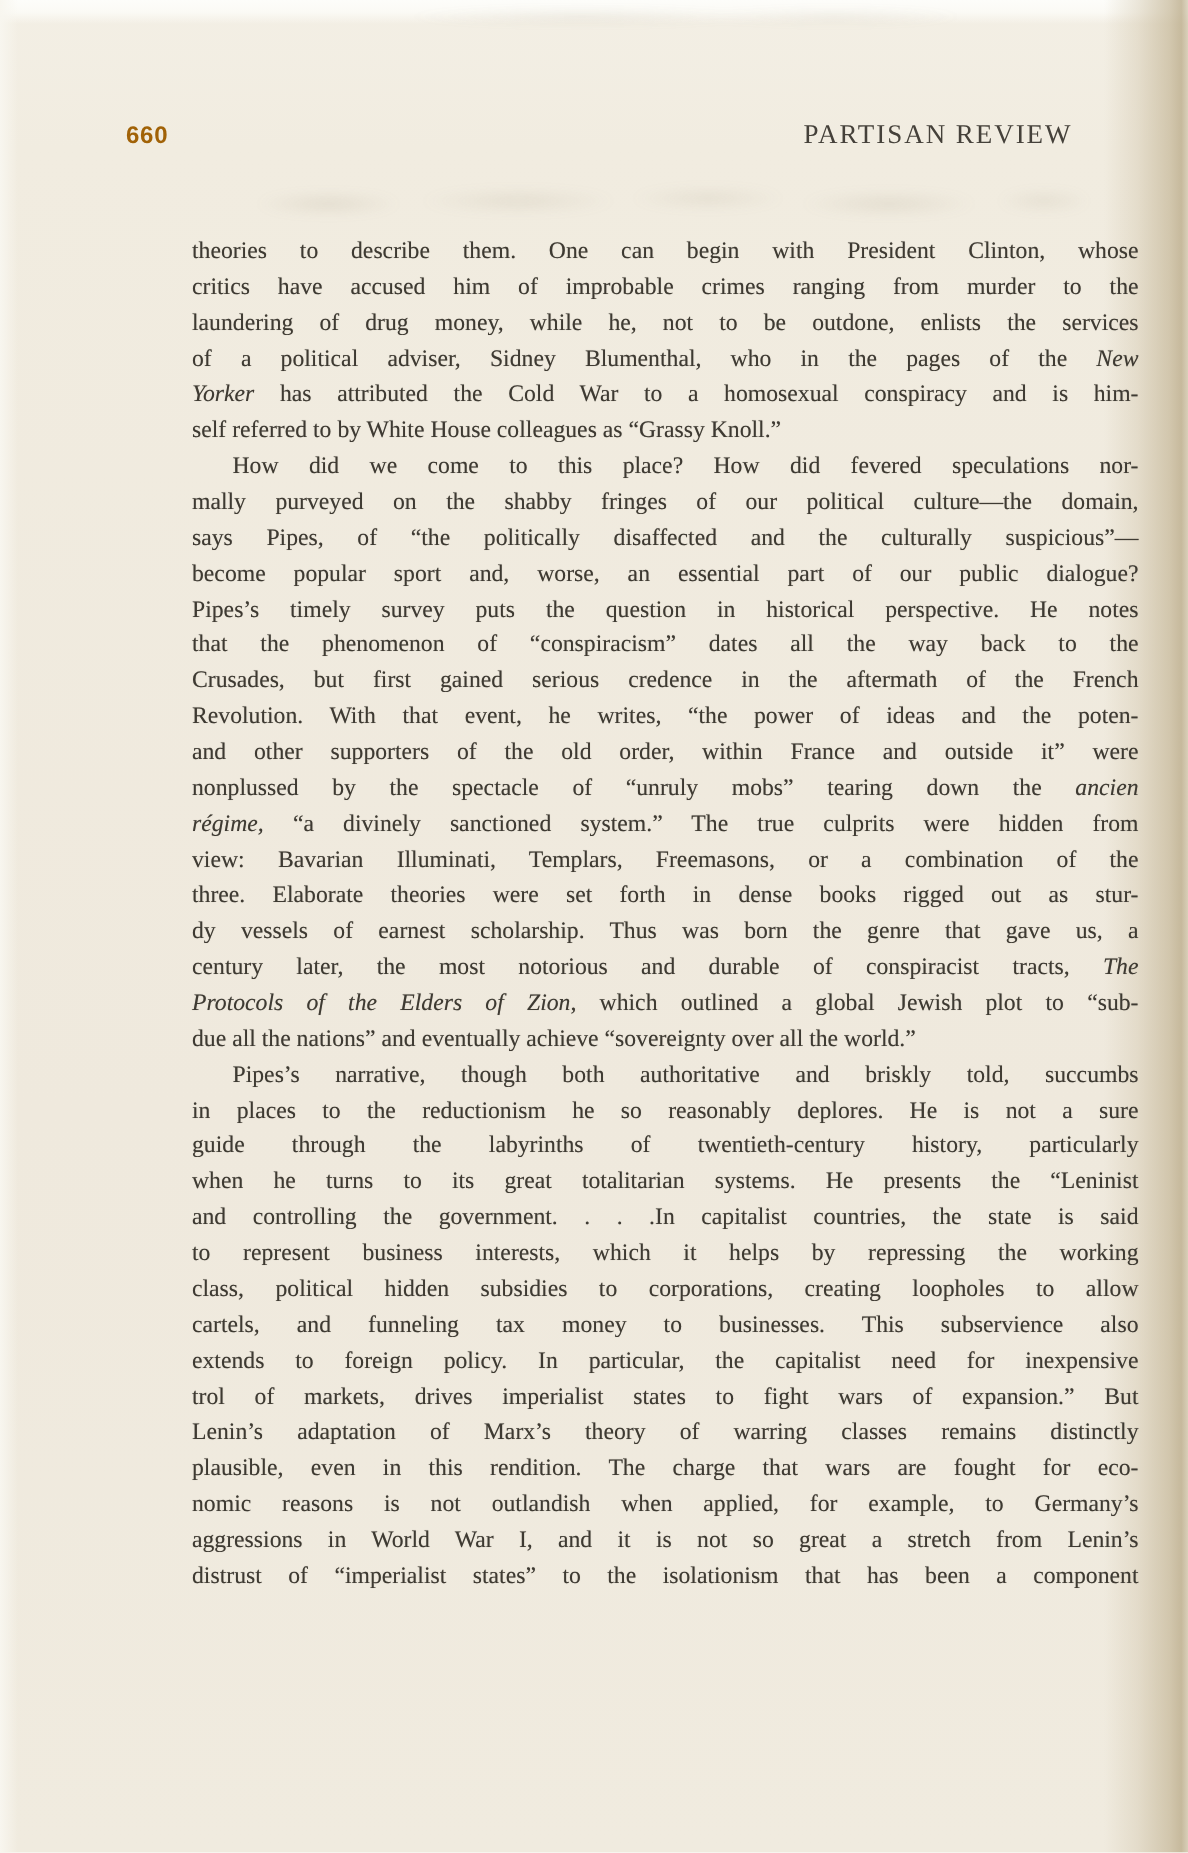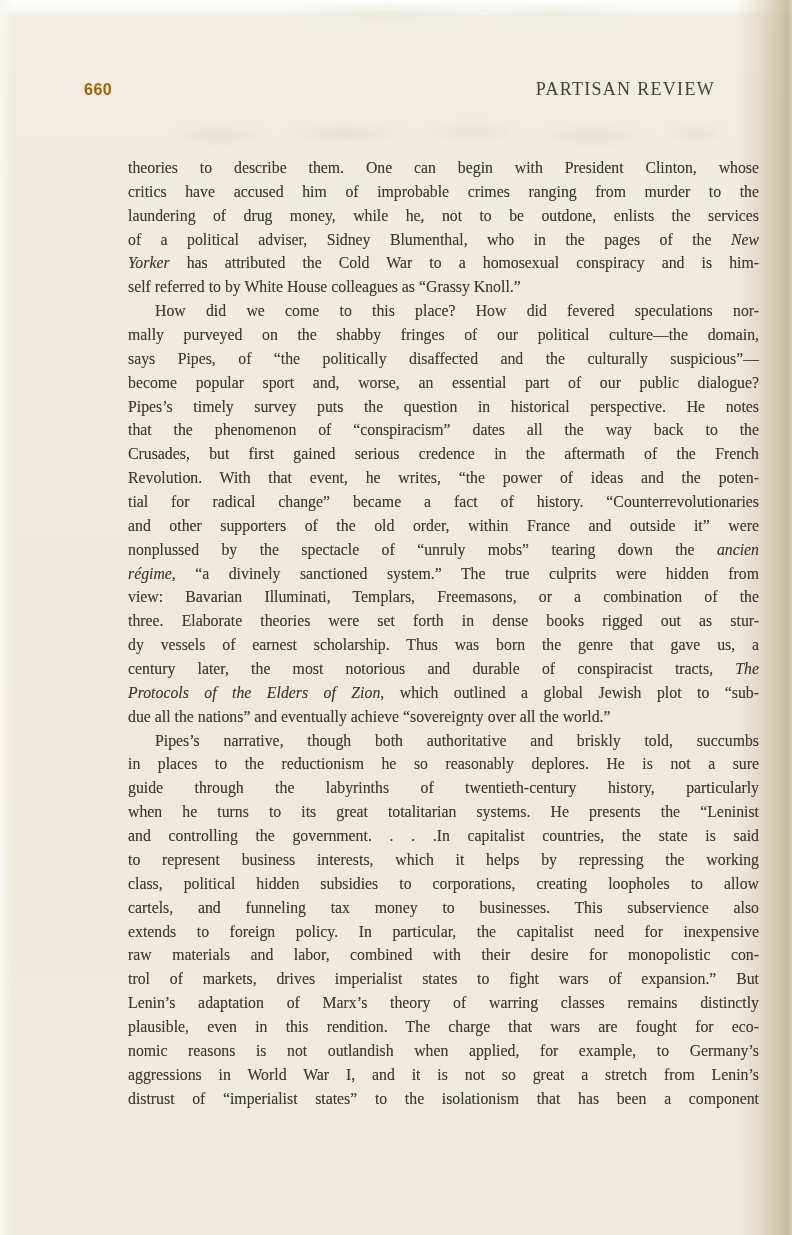--- a/index.html
+++ b/index.html
@@ -91,40 +91,38 @@
       <div class="line"><span class="it">Yorker</span><span> has attributed the Cold War to a homosexual conspiracy and is him-</span></div>
       <div class="line para-end"><span>self referred to by White House colleagues as “Grassy Knoll.”</span></div>
       <div class="line indent"><span>How did we come to this place? How did fevered speculations nor-</span></div>
       <div class="line"><span>mally purveyed on the shabby fringes of our political culture—the domain,</span></div>
       <div class="line"><span>says Pipes, of “the politically disaffected and the culturally suspicious”—</span></div>
       <div class="line"><span>become popular sport and, worse, an essential part of our public dialogue?</span></div>
       <div class="line"><span>Pipes’s timely survey puts the question in historical perspective. He notes</span></div>
       <div class="line"><span>that the phenomenon of “conspiracism” dates all the way back to the</span></div>
       <div class="line"><span>Crusades, but first gained serious credence in the aftermath of the French</span></div>
       <div class="line"><span>Revolution. With that event, he writes, “the power of ideas and the poten-</span></div>
-      <div class="line"><span>tial for radical change” became a fact of history. “Counterrevolutionaries</span></div>
       <div class="line"><span>and other supporters of the old order, within France and outside it” were</span></div>
       <div class="line"><span>nonplussed by the spectacle of “unruly mobs” tearing down the </span><span class="it">ancien</span></div>
       <div class="line"><span class="it">régime,</span><span> “a divinely sanctioned system.” The true culprits were hidden from</span></div>
       <div class="line"><span>view: Bavarian Illuminati, Templars, Freemasons, or a combination of the</span></div>
       <div class="line"><span>three. Elaborate theories were set forth in dense books rigged out as stur-</span></div>
       <div class="line"><span>dy vessels of earnest scholarship. Thus was born the genre that gave us, a</span></div>
       <div class="line"><span>century later, the most notorious and durable of conspiracist tracts, </span><span class="it">The</span></div>
       <div class="line"><span class="it">Protocols of the Elders of Zion</span><span>, which outlined a global Jewish plot to “sub-</span></div>
       <div class="line para-end"><span>due all the nations” and eventually achieve “sovereignty over all the world.”</span></div>
       <div class="line indent"><span>Pipes’s narrative, though both authoritative and briskly told, succumbs</span></div>
       <div class="line"><span>in places to the reductionism he so reasonably deplores. He is not a sure</span></div>
       <div class="line"><span>guide through the labyrinths of twentieth-century history, particularly</span></div>
       <div class="line"><span>when he turns to its great totalitarian systems. He presents the “Leninist</span></div>
       <div class="line"><span>and controlling the government. . . .In capitalist countries, the state is said</span></div>
       <div class="line"><span>to represent business interests, which it helps by repressing the working</span></div>
       <div class="line"><span>class, political hidden subsidies to corporations, creating loopholes to allow</span></div>
       <div class="line"><span>cartels, and funneling tax money to businesses. This subservience also</span></div>
       <div class="line"><span>extends to foreign policy. In particular, the capitalist need for inexpensive</span></div>
-      <div class="line"><span>raw materials and labor, combined with their desire for monopolistic con-</span></div>
       <div class="line"><span>trol of markets, drives imperialist states to fight wars of expansion.” But</span></div>
       <div class="line"><span>Lenin’s adaptation of Marx’s theory of warring classes remains distinctly</span></div>
       <div class="line"><span>plausible, even in this rendition. The charge that wars are fought for eco-</span></div>
       <div class="line"><span>nomic reasons is not outlandish when applied, for example, to Germany’s</span></div>
       <div class="line"><span>aggressions in World War I, and it is not so great a stretch from Lenin’s</span></div>
       <div class="line"><span>distrust of “imperialist states” to the isolationism that has been a component</span></div>
     </div>
 </div>
 
 </body></html>

